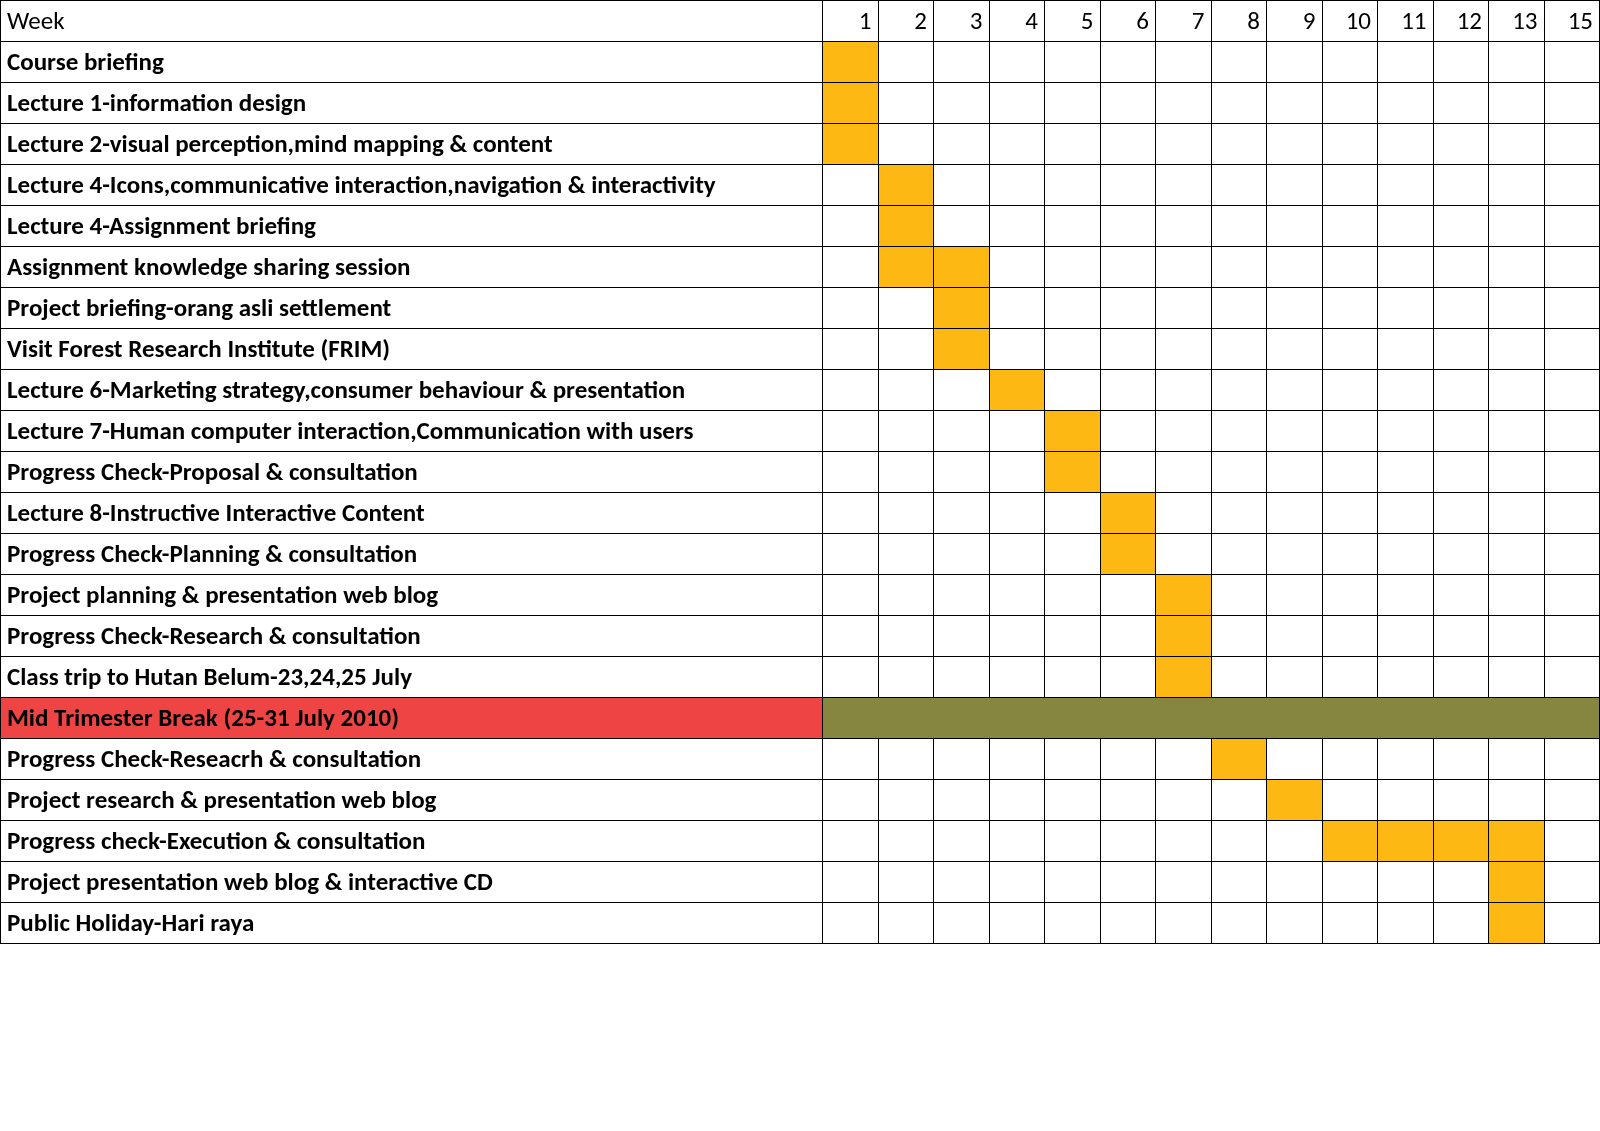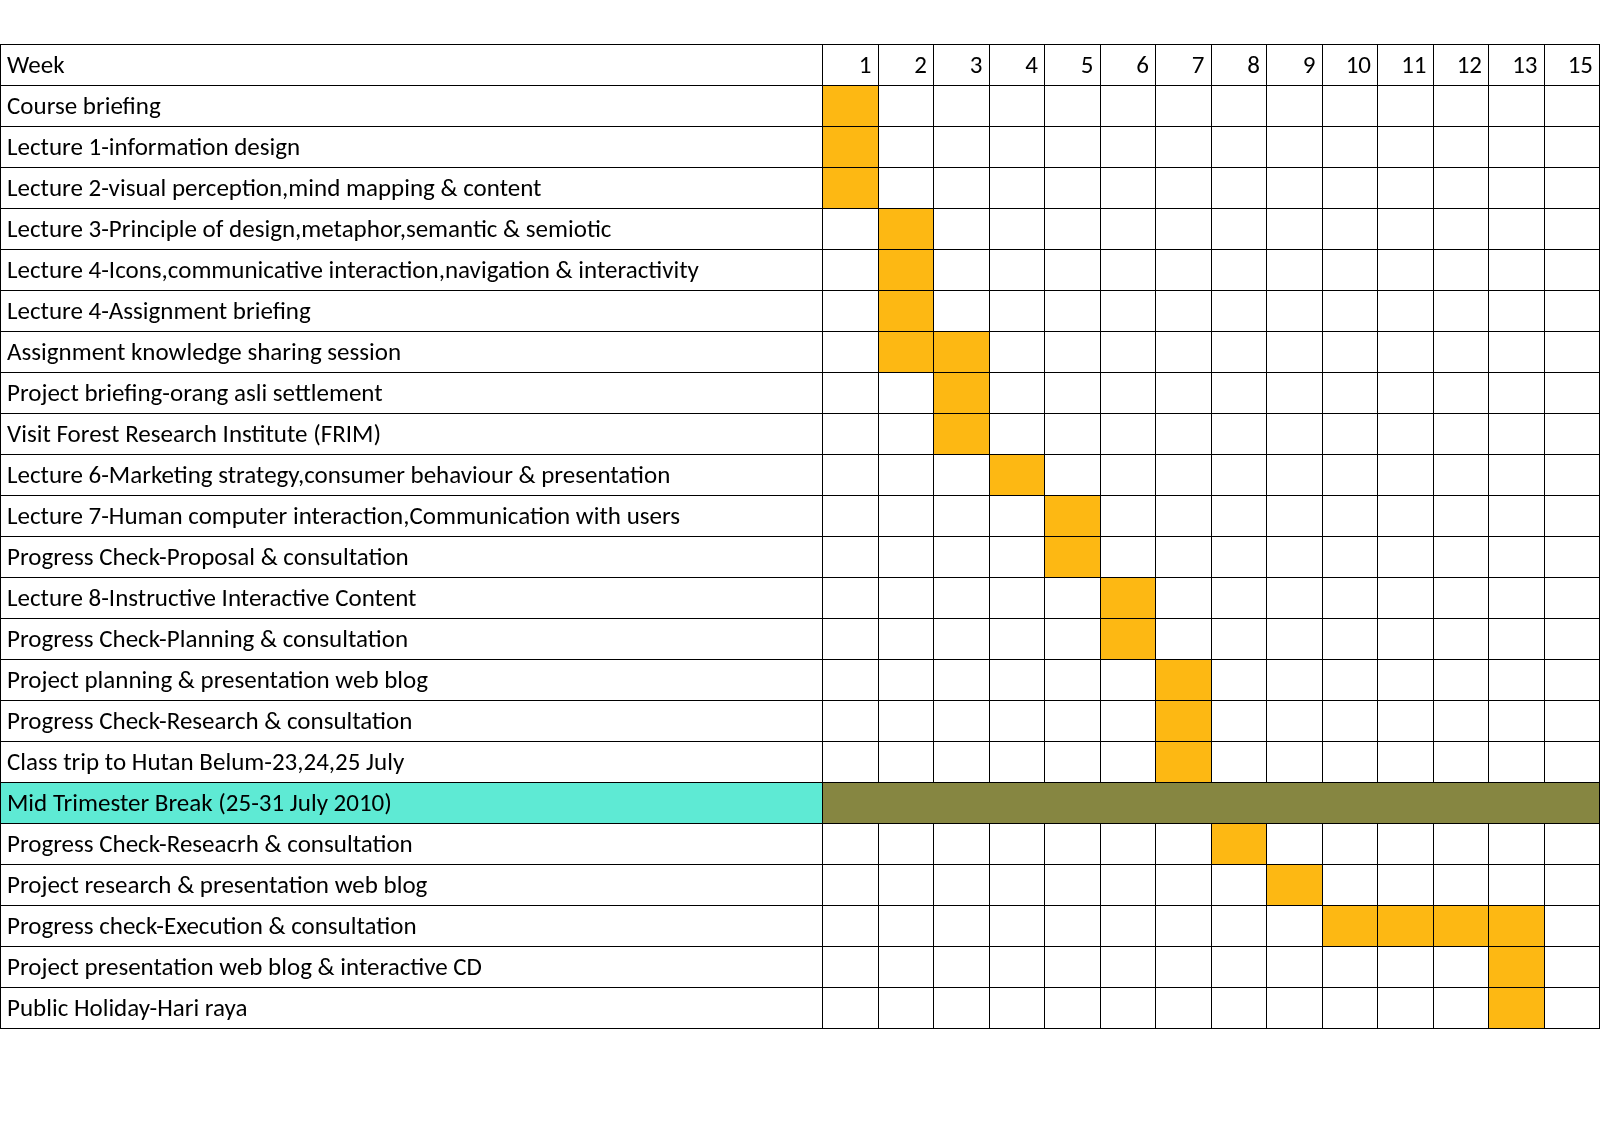--- a/index.html
+++ b/index.html
@@ -7,35 +7,34 @@
       margin: 0;
       padding: 0;
       font-family: Calibri, Arial, sans-serif;
       background: #fff;
       width: 1600px;
     }
     table {
       border-collapse: collapse;
       width: 100%;
       table-layout: fixed;
-      margin-top: 44px;
     }
     th, td {
       border: 1.5px solid #000;
       padding: 4px 6px;
       font-size: 25px;
       height: 41px;
       line-height: 1.2;
       overflow: hidden;
       white-space: nowrap;
     }
     th.label-col, td.label-col {
       width: 822px;
       text-align: left;
-      font-weight: normal;
+      font-weight: bold;
     }
     th.week-header {
       font-weight: normal;
       text-align: left;
     }
     th.week-col, td.week-col {
       width: 55.5px;
       text-align: right;
       font-weight: normal;
     }
@@ -43,21 +42,21 @@
       padding: 0;
     }
     td.filled {
       background: #fdb813;
     }
     td.break-row {
       background: #868641;
       padding: 0;
     }
     tr.break td.label-col {
-      background: #5eead4;
+      background: #ef4444;
     }
     th { background: #fff; }
   </style>
 </head>
 <body>
 
 <table>
   <thead>
     <tr>
       <th class="label-col week-header">Week</th>
@@ -123,37 +122,20 @@
         <td class="week-col week-cell"></td>
         <td class="week-col week-cell"></td>
         <td class="week-col week-cell"></td>
         <td class="week-col week-cell"></td>
         <td class="week-col week-cell"></td>
         <td class="week-col week-cell"></td>
         <td class="week-col week-cell"></td>
         <td class="week-col week-cell"></td>
       </tr>
       <tr>
-        <td class="label-col">Lecture 3-Principle of design,metaphor,semantic &amp; semiotic</td>
-        <td class="week-col week-cell"></td>
-        <td class="week-col week-cell filled"></td>
-        <td class="week-col week-cell"></td>
-        <td class="week-col week-cell"></td>
-        <td class="week-col week-cell"></td>
-        <td class="week-col week-cell"></td>
-        <td class="week-col week-cell"></td>
-        <td class="week-col week-cell"></td>
-        <td class="week-col week-cell"></td>
-        <td class="week-col week-cell"></td>
-        <td class="week-col week-cell"></td>
-        <td class="week-col week-cell"></td>
-        <td class="week-col week-cell"></td>
-        <td class="week-col week-cell"></td>
-      </tr>
-      <tr>
         <td class="label-col">Lecture 4-Icons,communicative interaction,navigation &amp; interactivity</td>
         <td class="week-col week-cell"></td>
         <td class="week-col week-cell filled"></td>
         <td class="week-col week-cell"></td>
         <td class="week-col week-cell"></td>
         <td class="week-col week-cell"></td>
         <td class="week-col week-cell"></td>
         <td class="week-col week-cell"></td>
         <td class="week-col week-cell"></td>
         <td class="week-col week-cell"></td>

